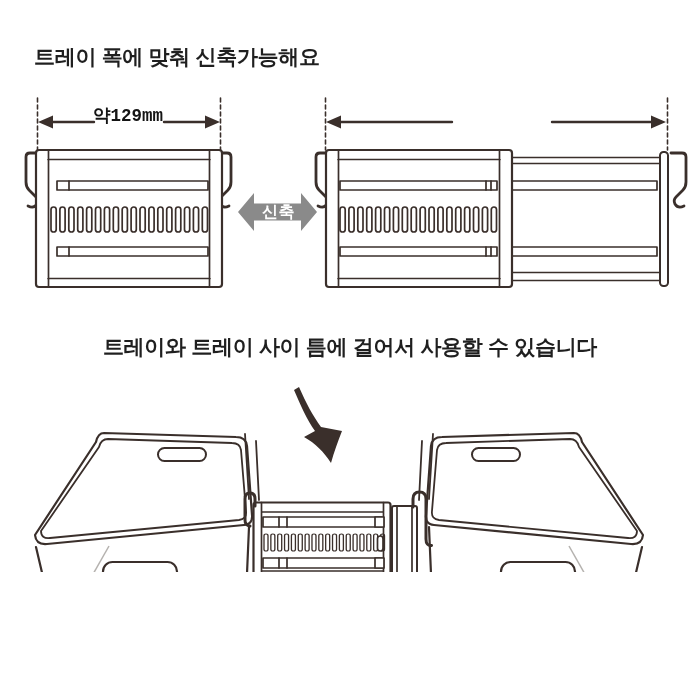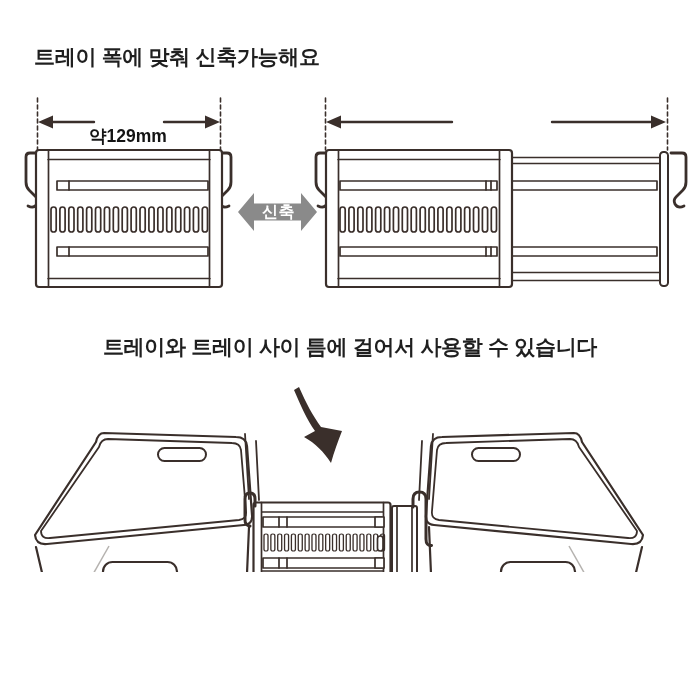--- a/index.html
+++ b/index.html
@@ -7,21 +7,21 @@
          font-family:"Liberation Sans","DejaVu Sans",sans-serif;}
   #art{position:absolute;left:0;top:0;}
   .ln{fill:none;stroke:#3a2f2b;stroke-linecap:round;stroke-linejoin:round;}
   .thick{stroke-width:2.2;}
   .mid{stroke-width:1.7;}
   .fw{fill:#ffffff;}
   .dash{stroke-width:1.6;stroke-dasharray:4 3;}
   .fill-ink{fill:#3a2f2b;stroke:none;}
   .txt{position:absolute;color:#1f1f1f;white-space:nowrap;}
   .title{left:34px;top:43px;font-size:21px;font-weight:600;letter-spacing:-0.3px;}
-  .dim{top:124px;font-size:17.5px;font-weight:700;color:#141414;text-align:center;}
+  .dim{top:103px;font-size:17.5px;font-weight:700;color:#141414;text-align:center;font-family:Liberation Mono, monospace;}
   .dim129{left:80px;width:96px;}
   .dim236{left:450px;width:104px;}
   .stretch{left:240px;top:194px;width:77px;height:37px;display:flex;align-items:center;
            justify-content:center;font-size:16px;font-weight:700;color:#ffffff;letter-spacing:0.5px;}
   .caption{left:0;top:333px;width:700px;text-align:center;font-size:21px;font-weight:600;letter-spacing:-0.3px;}
 </style>
 </head>
 <body>
 
 <div id="stage">

